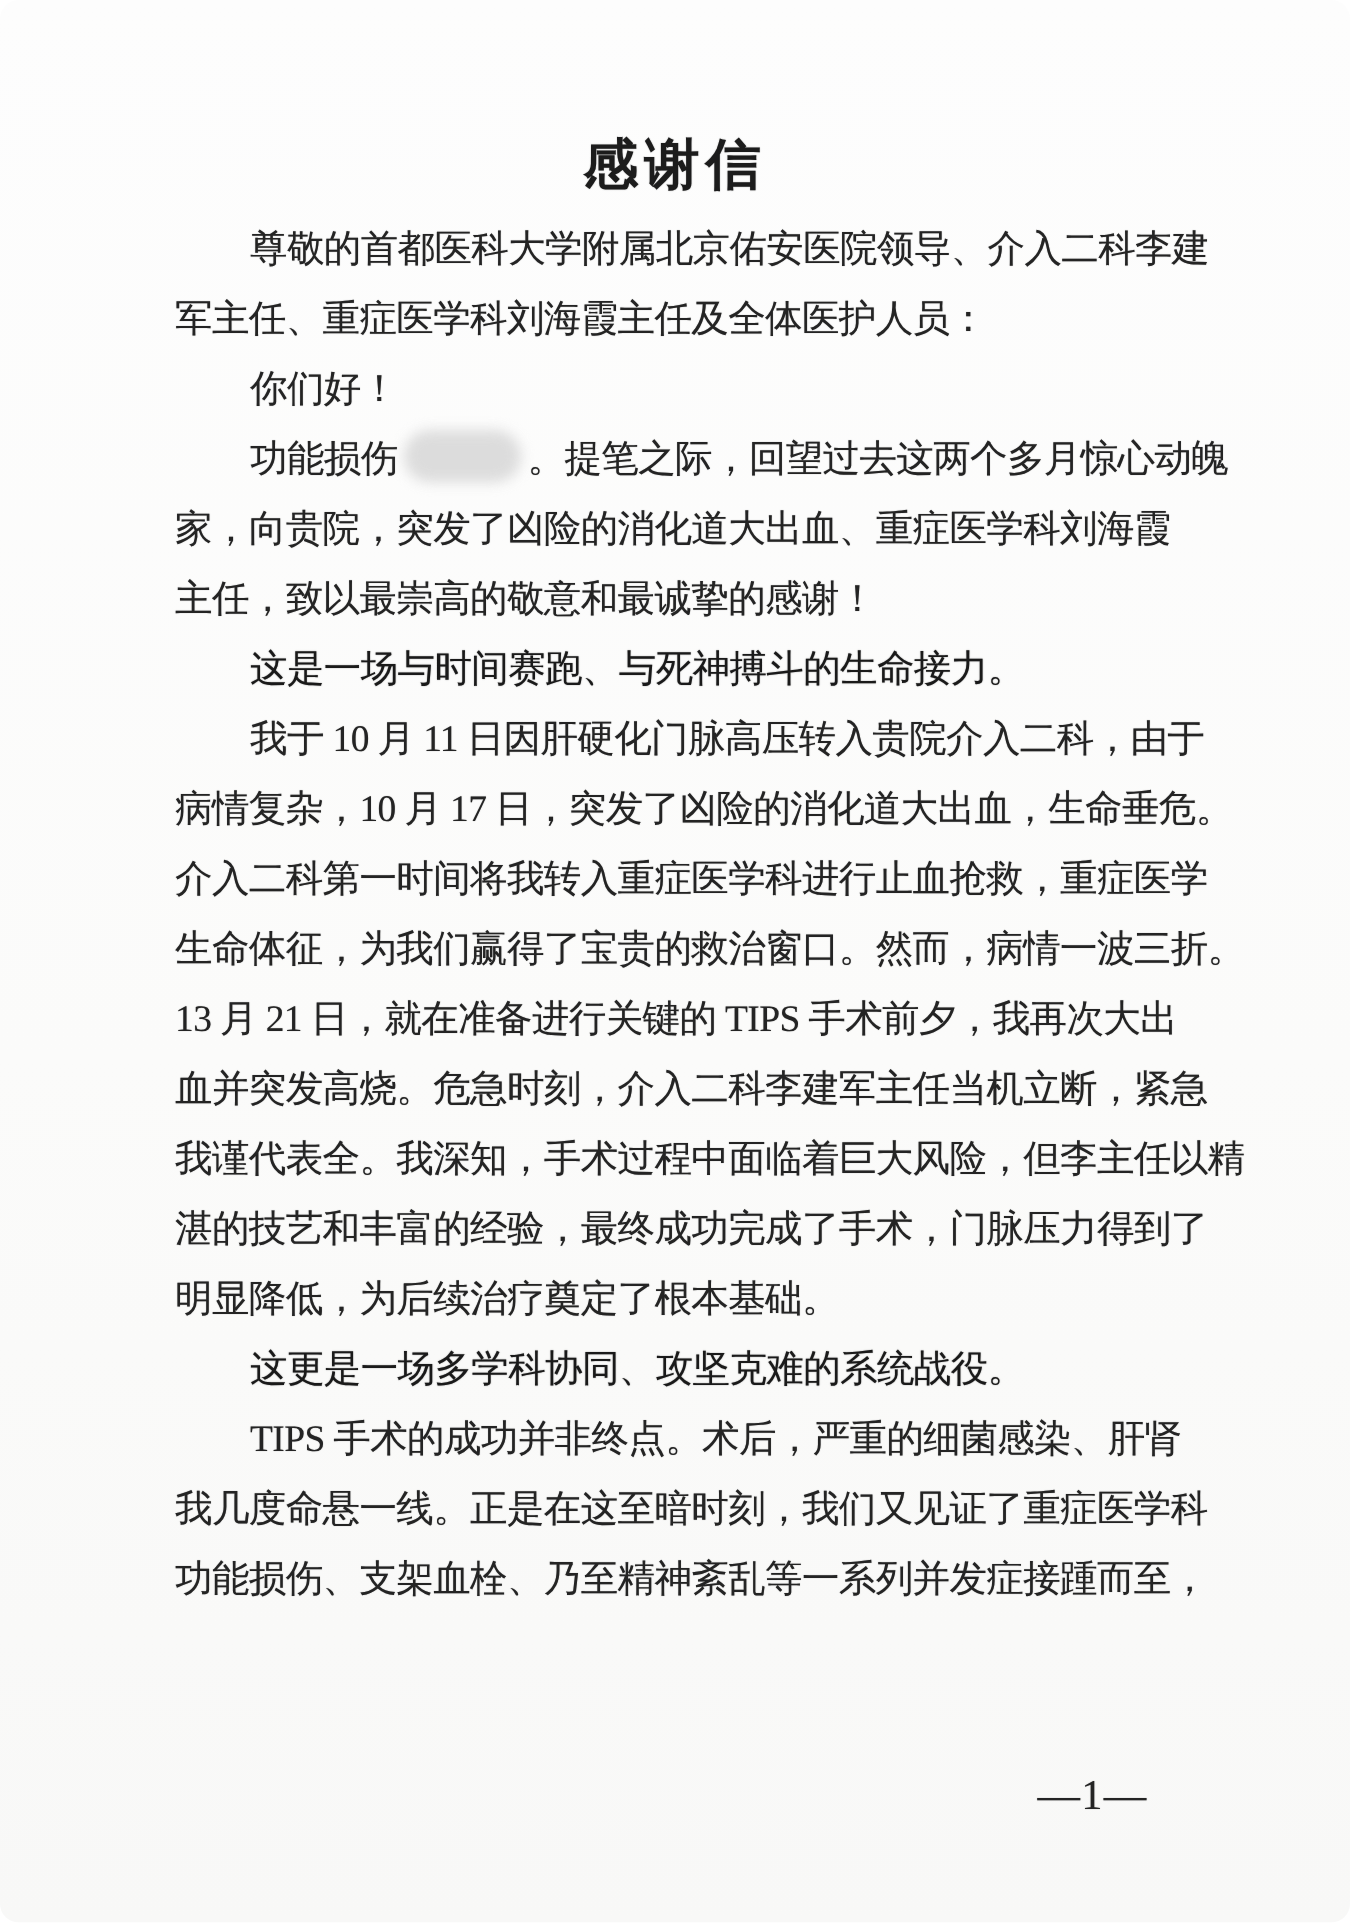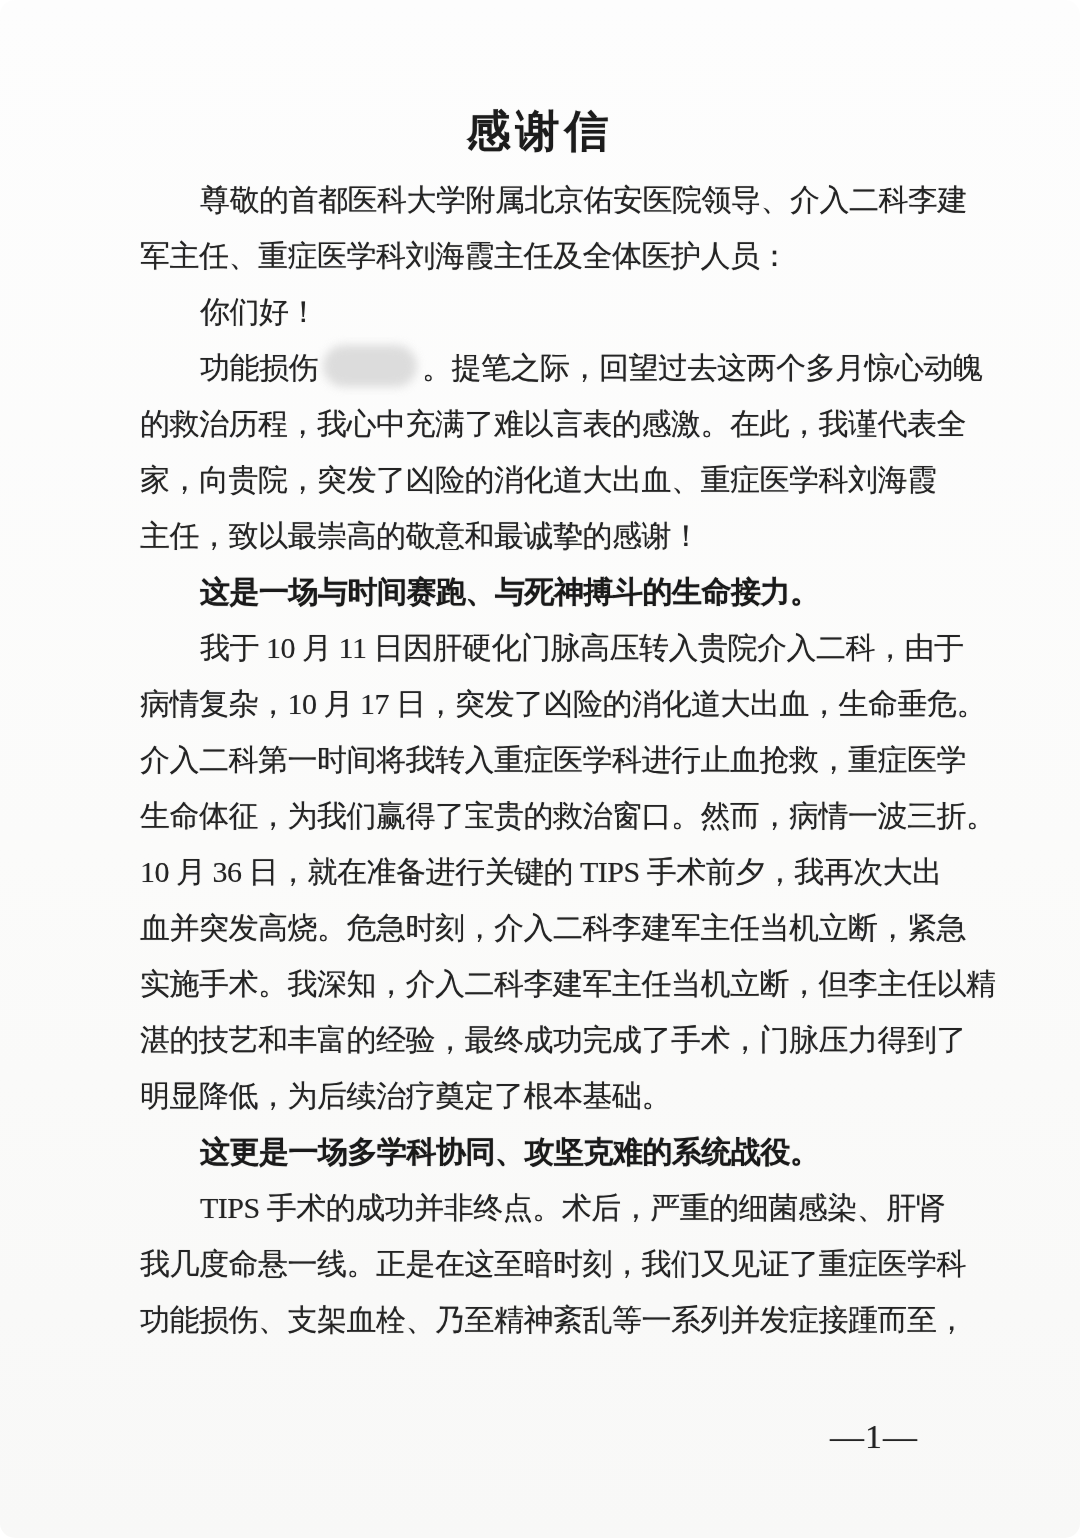--- a/index.html
+++ b/index.html
@@ -37,21 +37,21 @@
     line-height: 56px;
     font-size: 30px;
     letter-spacing: -0.5px;
     white-space: nowrap;
     color: #242424;
     text-shadow: 0 0 0.8px rgba(40,40,40,0.5);
   }
   .line.indent { padding-left: 60px; }
   .line.bold {
     font-family: "Liberation Sans", "DejaVu Sans", sans-serif;
-    font-weight: 700;
+    font-weight: 400;
     color: #1a1a1a;
     text-shadow: 0 0 1px rgba(20,20,20,0.55);
   }
   .redaction {
     display: inline-block;
     width: 94px;
     height: 42px;
     margin: 0 5px;
     vertical-align: -9px;
     border-radius: 21px;
@@ -73,31 +73,30 @@
 <body>
 
 <div class="page">
   <div class="doc-title">感谢信</div>
 
   <div class="letter-body">
       <div class="line indent">尊敬的首都医科大学附属北京佑安医院领导、介入二科李建</div>
       <div class="line">军主任、重症医学科刘海霞主任及全体医护人员：</div>
       <div class="line indent">你们好！</div>
       <div class="line indent"><span>功能损伤</span><span class="redaction"></span><span>。提笔之际，回望过去这两个多月惊心动魄</span></div>
-      <div class="line">的救治历程，我心中充满了难以言表的感激。在此，我谨代表全</div>
       <div class="line">家，向贵院，突发了凶险的消化道大出血、重症医学科刘海霞</div>
       <div class="line">主任，致以最崇高的敬意和最诚挚的感谢！</div>
       <div class="line indent bold">这是一场与时间赛跑、与死神搏斗的生命接力。</div>
       <div class="line indent">我于 10 月 11 日因肝硬化门脉高压转入贵院介入二科，由于</div>
       <div class="line">病情复杂，10 月 17 日，突发了凶险的消化道大出血，生命垂危。</div>
       <div class="line">介入二科第一时间将我转入重症医学科进行止血抢救，重症医学</div>
       <div class="line">生命体征，为我们赢得了宝贵的救治窗口。然而，病情一波三折。</div>
-      <div class="line">10 月 36 日，就在准备进行关键的 TIPS 手术前夕，我再次大出</div>
+      <div class="line">13 月 21 日，就在准备进行关键的 TIPS 手术前夕，我再次大出</div>
       <div class="line">血并突发高烧。危急时刻，介入二科李建军主任当机立断，紧急</div>
-      <div class="line">实施手术。我深知，介入二科李建军主任当机立断，但李主任以精</div>
+      <div class="line">我谨代表全。我深知，手术过程中面临着巨大风险，但李主任以精</div>
       <div class="line">湛的技艺和丰富的经验，最终成功完成了手术，门脉压力得到了</div>
       <div class="line">明显降低，为后续治疗奠定了根本基础。</div>
       <div class="line indent bold">这更是一场多学科协同、攻坚克难的系统战役。</div>
       <div class="line indent">TIPS 手术的成功并非终点。术后，严重的细菌感染、肝肾</div>
       <div class="line">我几度命悬一线。正是在这至暗时刻，我们又见证了重症医学科</div>
       <div class="line">功能损伤、支架血栓、乃至精神紊乱等一系列并发症接踵而至，</div>
     </div>
 
   <div class="page-number">—1—</div>
 </div>

